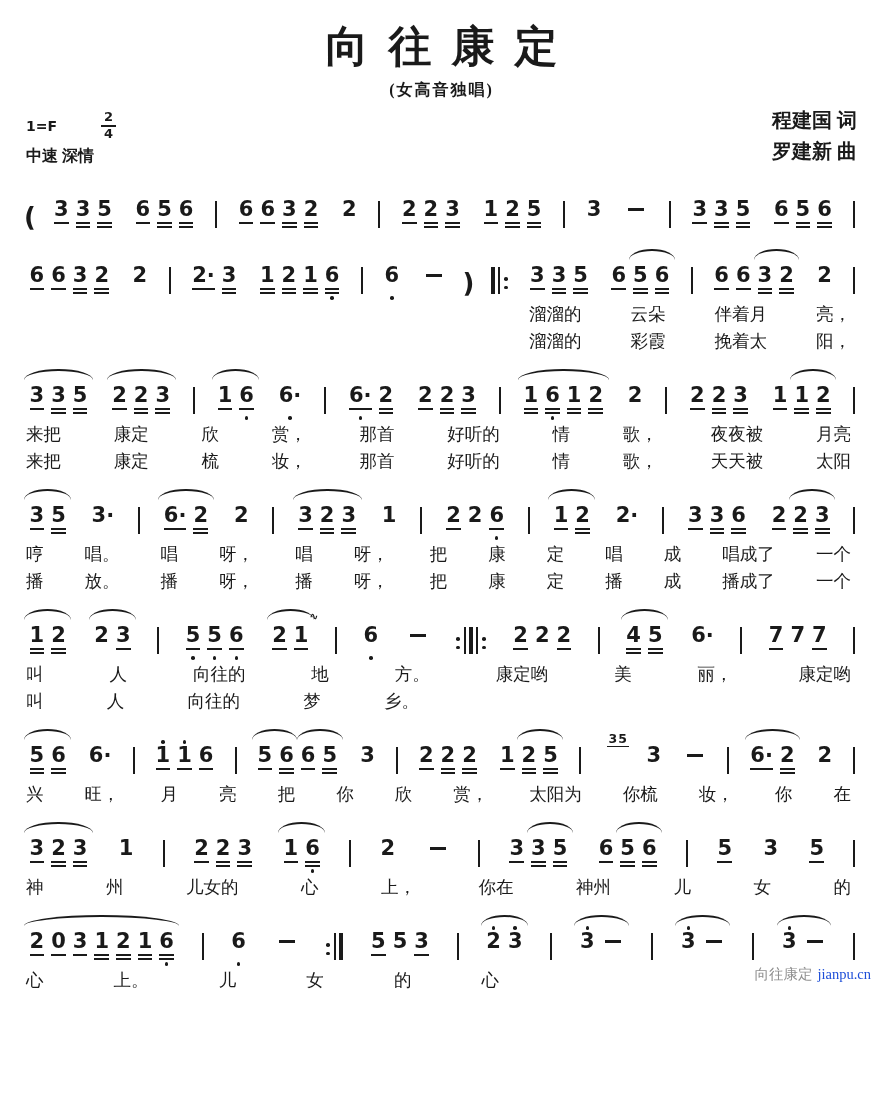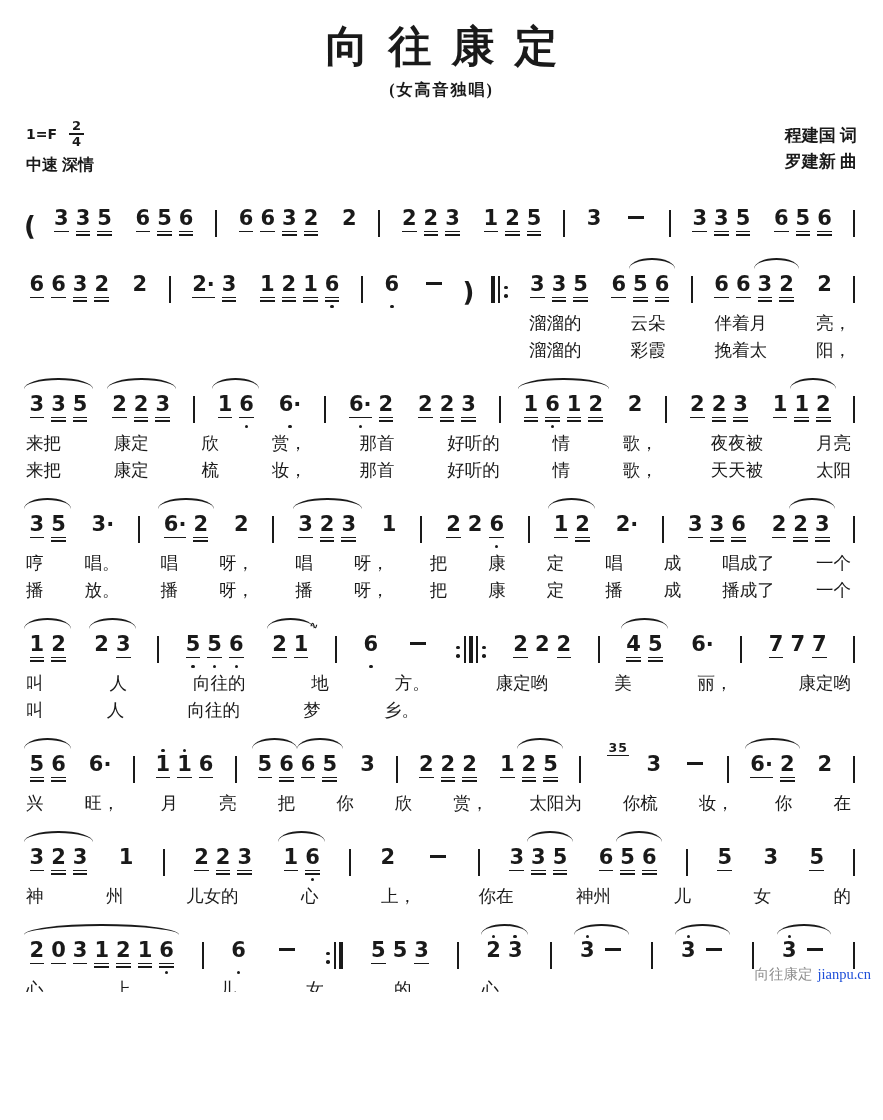--- a/index.html
+++ b/index.html
@@ -2,29 +2,29 @@
 <html><head>
 <meta charset="utf-8">
 <style>
   html,body{margin:0;padding:0;background:#fff;}
   .page{position:relative;width:883px;height:992px;background:#fff;box-sizing:border-box;
         padding:0 24px;overflow:hidden;color:#1a1a1a;
         font-family:"Liberation Serif","DejaVu Serif",serif;}
   
   .title{margin:18px 0 4px;text-align:center;font-size:43px;font-weight:900;
          letter-spacing:20px;padding-left:20px;}
-  .subtitle{text-align:center;font-size:16px;font-weight:700;letter-spacing:2px;margin-bottom:18px;}
+  .subtitle{text-align:center;font-size:16px;font-weight:700;letter-spacing:2px;margin-bottom:4px;}
   .meta{display:flex;justify-content:space-between;align-items:flex-end;margin:0 2px 14px;}
   .meta-left{font-weight:700;font-size:15px;}
-  .keyline{display:flex;align-items:center;font-family:"DejaVu Sans",sans-serif;font-size:14px;}
+  .keyline{display:flex;align-items:center;font-family:"DejaVu Sans",sans-serif;font-size:14px;gap:32px;}
   .ts{display:inline-flex;flex-direction:column;align-items:center;margin-left:12px;
       font-size:13px;line-height:1.1;font-weight:700;}
   .ts-num{border-bottom:2px solid #1a1a1a;padding:0 3px;}
   .tempo{margin-top:5px;font-size:16px;font-weight:700;}
-  .meta-right{text-align:right;font-size:17px;font-weight:700;line-height:1.55;}
+  .meta-right{text-align:right;font-size:20px;font-weight:700;line-height:1.55;}
   
   .system{margin-bottom:13px;}
   .notesrow{display:flex;align-items:flex-end;justify-content:space-between;}
   .grp{position:relative;display:inline-flex;align-items:flex-end;padding:12px 2px 0;}
   .note{position:relative;display:inline-flex;flex-direction:column;align-items:center;margin:0 3.5px;}
   .dg{min-width:13px;text-align:center;font-family:"DejaVu Sans",sans-serif;
       font-weight:700;font-size:21px;line-height:22px;}
   .dashd{display:flex;align-items:center;justify-content:center;height:22px;min-width:22px;}
   .dashbar{width:16px;height:3px;background:#1a1a1a;}
   .oslot{height:5px;display:flex;justify-content:center;width:100%;}

